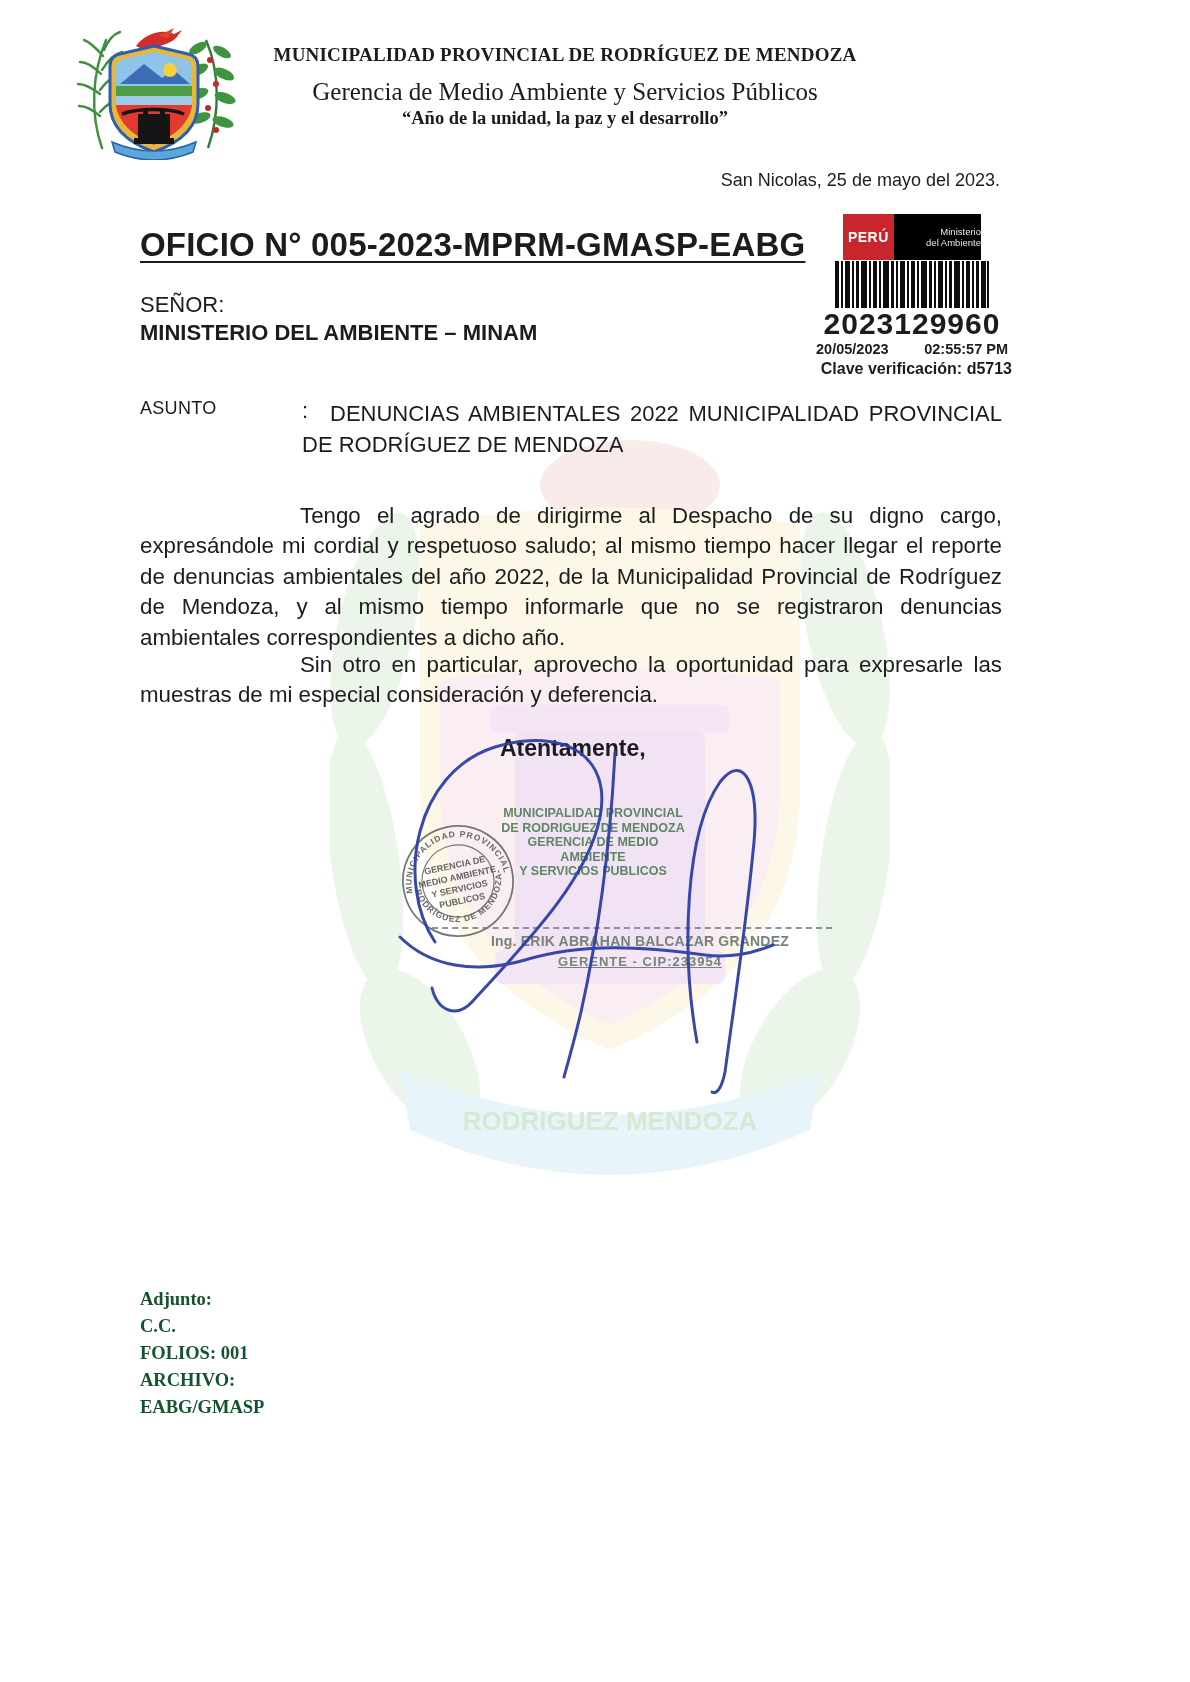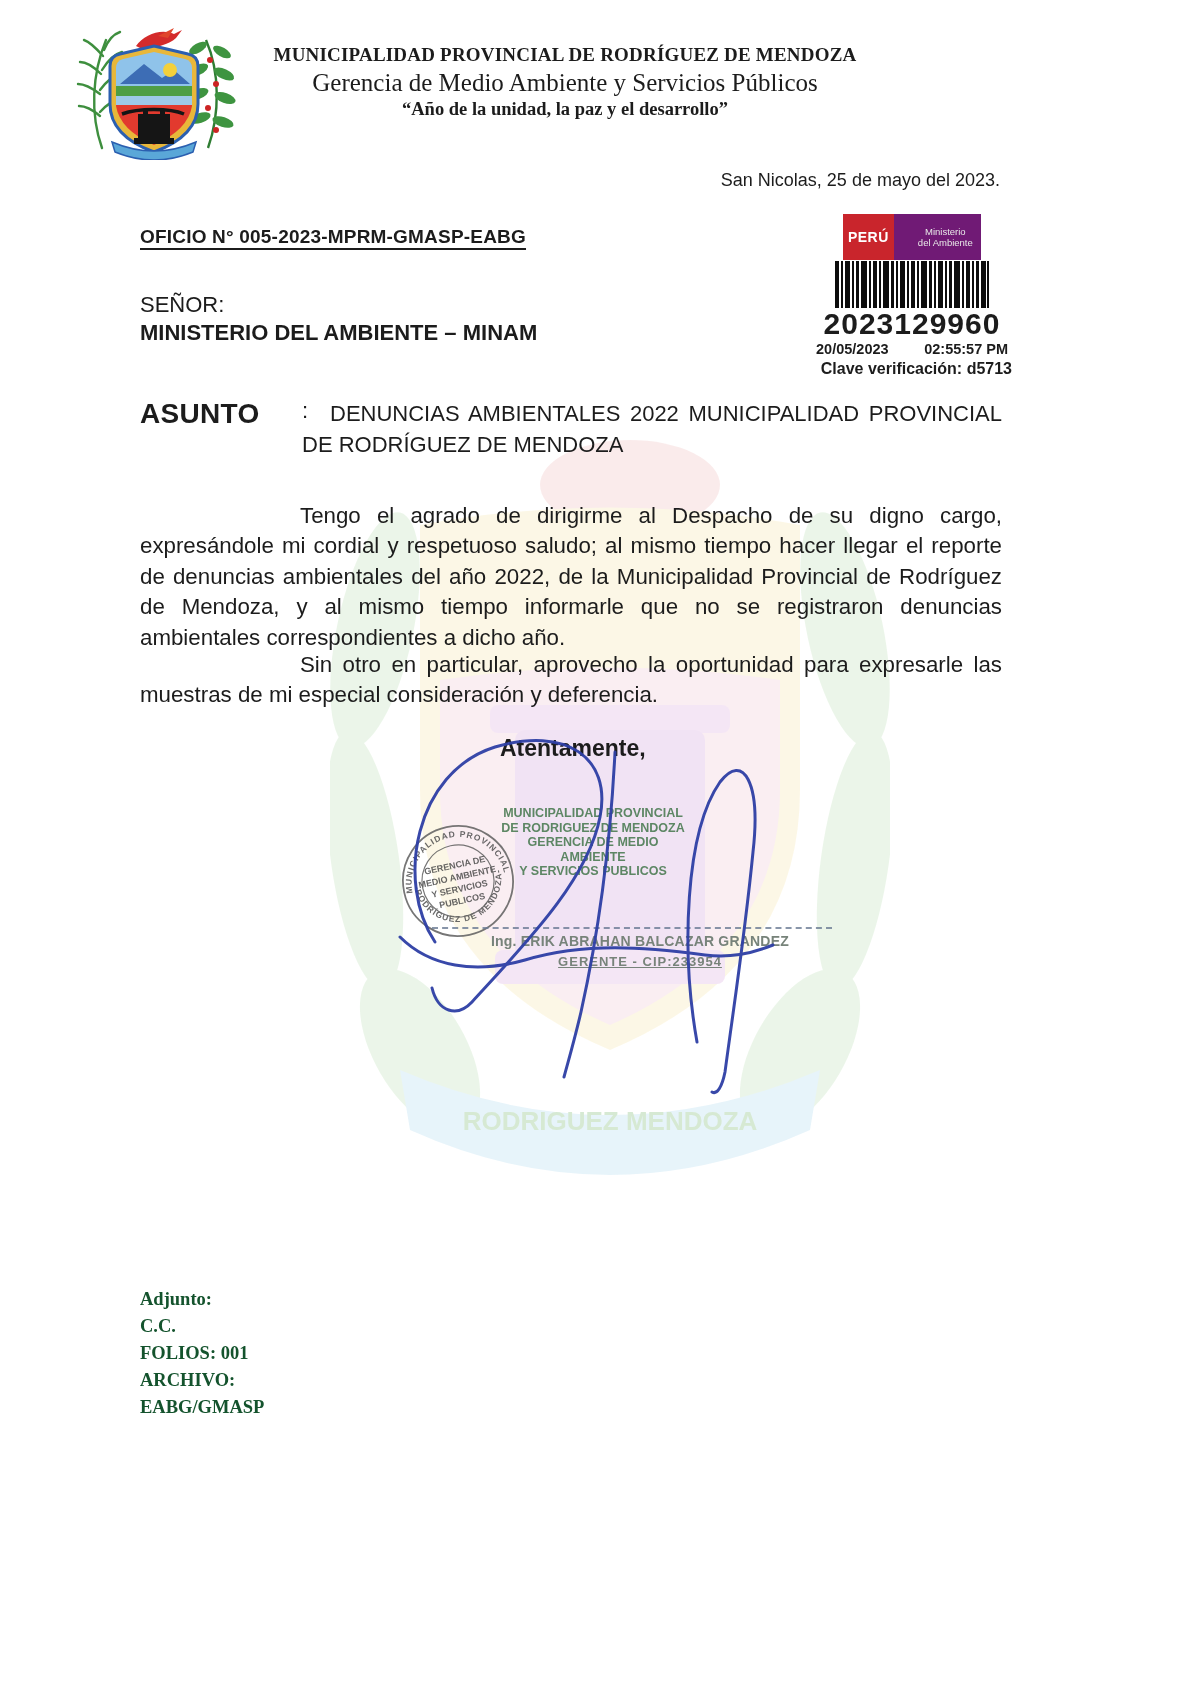--- a/index.html
+++ b/index.html
@@ -6,46 +6,46 @@
   .page{
     position:relative;width:1190px;height:1682px;background:#ffffff;
     margin:0 auto;overflow:hidden;
     font-family:"Liberation Sans",sans-serif;color:#1c1c1c;
   }
   .abs{position:absolute;}
 
   
   .header-text{left:250px;top:44px;width:630px;text-align:center;font-family:"Liberation Serif",serif;}
   .org-name{font-size:19px;font-weight:bold;letter-spacing:.2px;}
-  .office-name{font-size:25px;margin-top:3px;}
+  .office-name{font-size:25px;margin-top:12px;}
   .motto{font-size:18.5px;font-weight:bold;margin-top:2px;}
 
   .dateline{left:600px;top:170px;width:400px;text-align:right;font-size:18px;}
 
-  .oficio{left:140px;top:226px;font-size:19px;font-weight:bold;
+  .oficio{left:140px;top:226px;font-size:33px;font-weight:bold;
     text-decoration:underline;text-decoration-thickness:2px;text-underline-offset:5px;letter-spacing:.2px;}
 
   .salutation{left:140px;top:292px;font-size:22px;text-align:center;}
   .recipient-name{left:140px;top:320px;font-size:22px;font-weight:bold;}
 
   
   .stamp{left:812px;top:214px;width:200px;text-align:center;}
   .peru-logo{display:flex;width:138px;margin:0 auto;height:46px;}
   .peru-box{width:54px;background:#c9252c;color:#fff;display:flex;align-items:center;justify-content:center;
     font-size:14px;font-weight:bold;letter-spacing:.5px;}
-  .ministry-box{width:92px;background:#701a75;color:#e8e8e8;display:flex;flex-direction:column;justify-content:center;
-    text-align:center;padding-left:16px;box-sizing:border-box;font-size:9.5px;line-height:11px;}
+  .ministry-box{width:92px;background:#000000;color:#e8e8e8;display:flex;flex-direction:column;justify-content:center;
+    text-align:right;padding-left:16px;box-sizing:border-box;font-size:9.5px;line-height:11px;}
   .barcode{display:block;margin:1px auto 0;}
   .reg-number{font-size:30px;font-weight:bold;letter-spacing:1px;line-height:32px;}
   .stamp-datetime{display:flex;justify-content:space-between;width:192px;margin:1px auto 0;
     font-size:14.5px;font-weight:bold;}
   .stamp-clave{font-size:16px;font-weight:bold;margin-top:3px;text-align:right;}
 
   
-  .subject-label{left:140px;top:398px;font-size:28px;font-weight:bold;letter-spacing:.3px;}
+  .subject-label{left:140px;top:398px;font-size:18px;font-weight:normal;letter-spacing:.3px;}
   .subject-colon{left:302px;top:398px;font-size:22px;}
   .subject-text{left:302px;top:398px;width:700px;font-size:22px;line-height:31px;
     text-align:justify;text-indent:28px;}
 
   
   .para{left:140px;width:862px;font-size:22.3px;line-height:30.4px;text-align:justify;text-indent:160px;}
   .para1{top:501px;}
   .para2{top:650px;}
   .closing{left:500px;top:735px;font-size:23px;font-weight:bold;}
 

